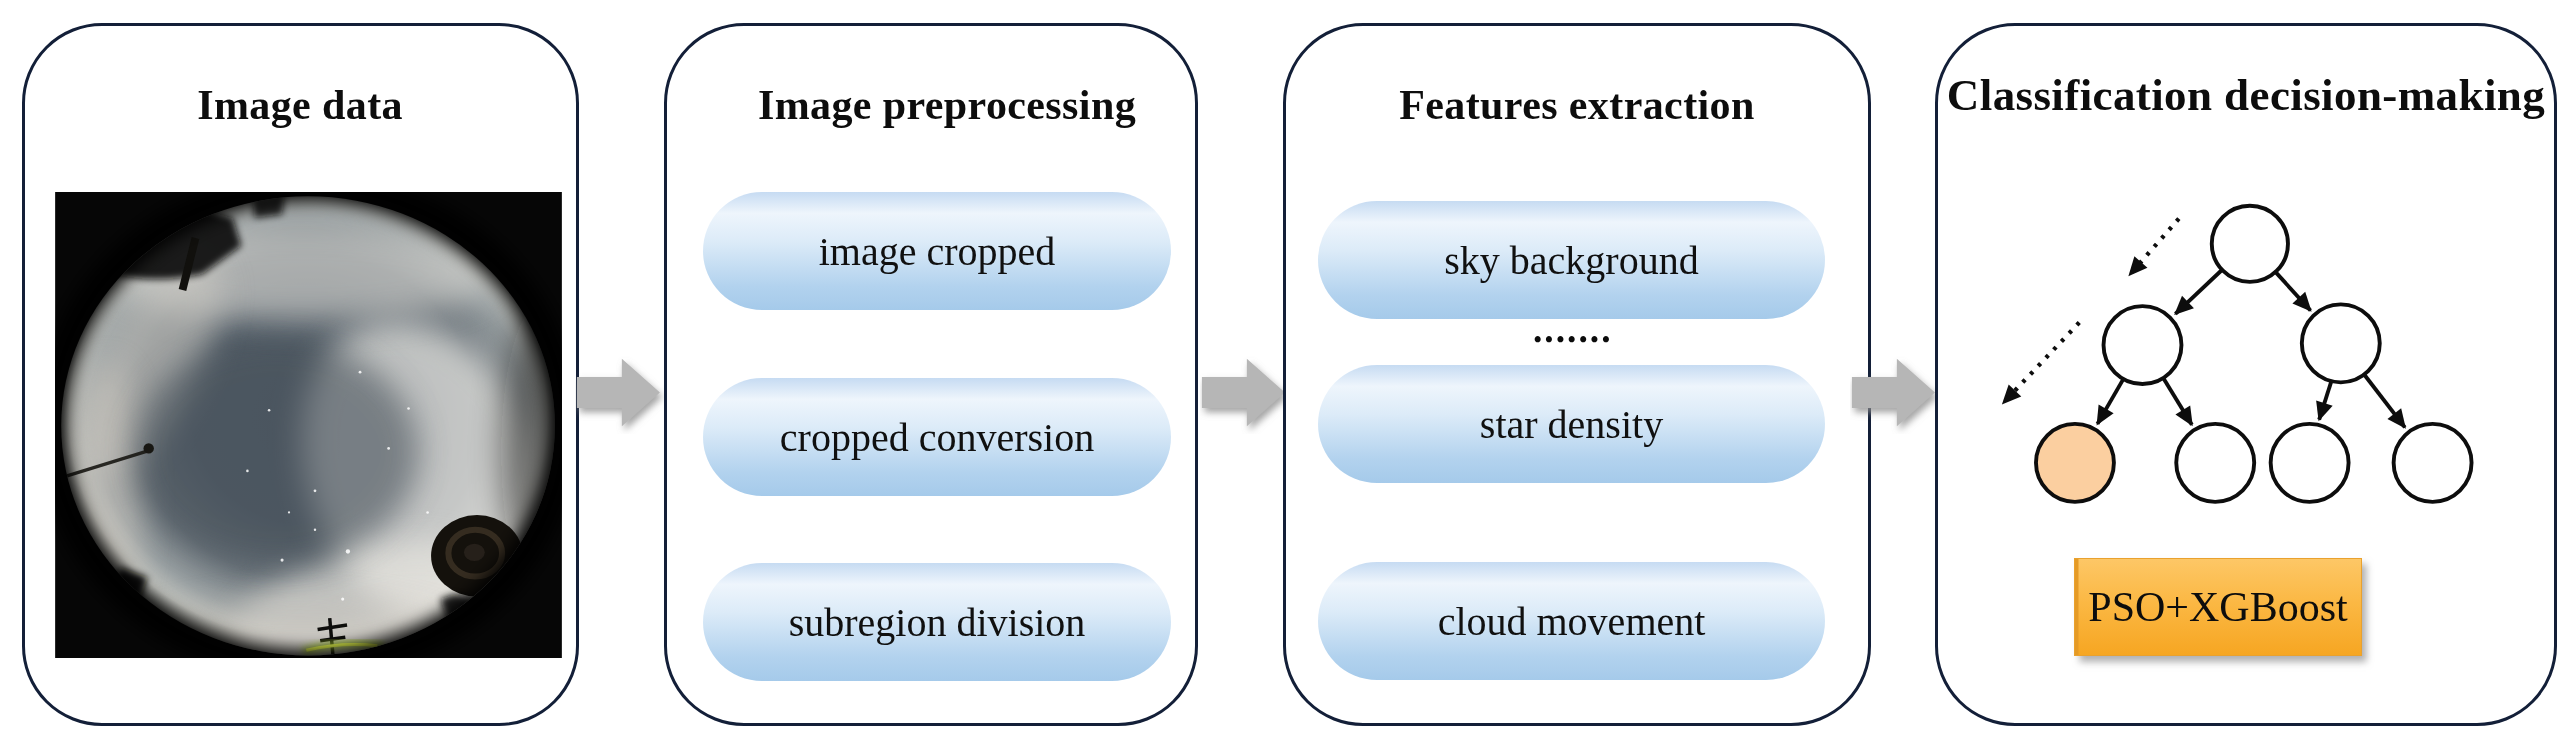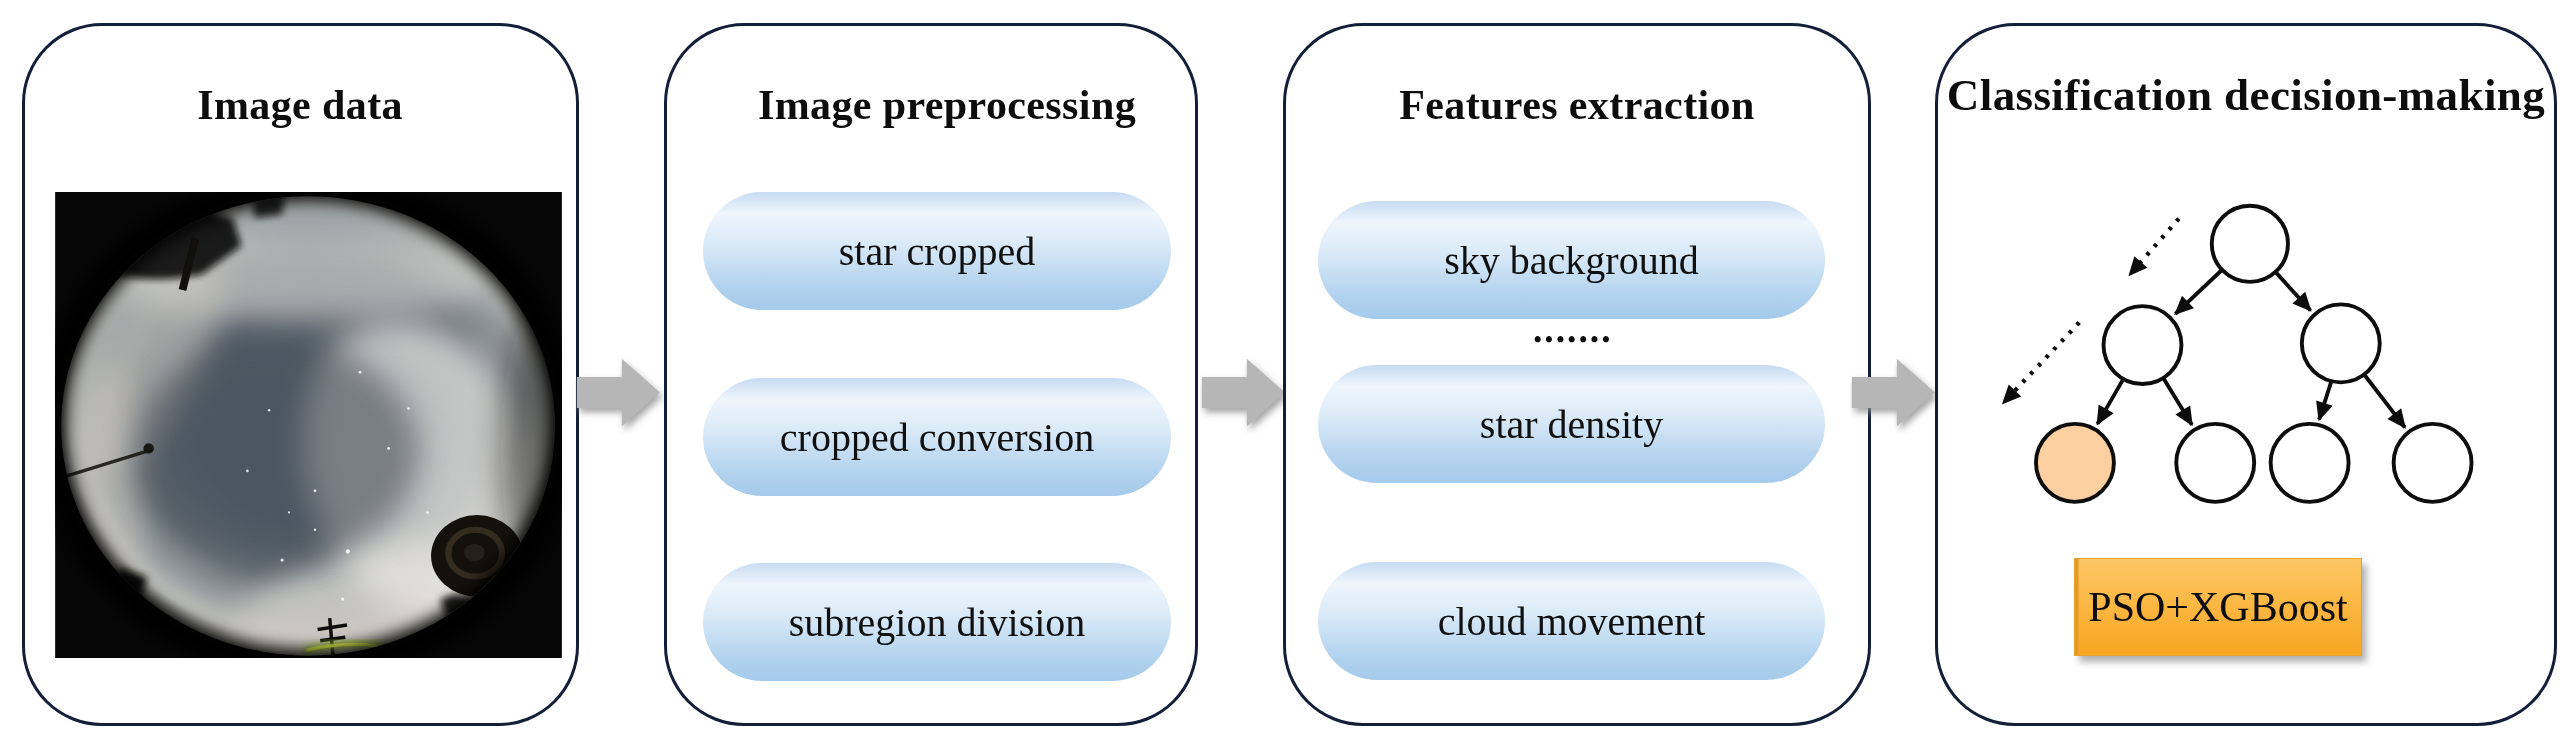--- a/index.html
+++ b/index.html
@@ -119,21 +119,21 @@
     <defs>
         <filter id="ash1" x="-40%" y="-40%" width="190%" height="190%">
           <feDropShadow dx="3" dy="5" stdDeviation="4" flood-color="#8d8d8d" flood-opacity="0.8"></feDropShadow>
         </filter>
       </defs>
     <polygon points="2,30 54,30 54,9 98,48 54,87 54,66 2,66" fill="#b6b6b6" filter="url(#ash1)"></polygon>
   </svg>
 
   <div class="panel" style="left:664px;width:534px;padding-left:32px;">
     <div class="panel-title">Image preprocessing</div>
-    <div class="pill" style="left:36px;top:166px;width:468px;">star cropped</div>
+    <div class="pill" style="left:36px;top:166px;width:468px;">image cropped</div>
     <div class="pill" style="left:36px;top:352px;width:468px;">cropped conversion</div>
     <div class="pill" style="left:36px;top:537px;width:468px;">subregion division</div>
   </div>
 
   <svg class="flow-arrow" style="left:1200px;" viewBox="0 0 106 96">
     <defs>
         <filter id="ash2" x="-40%" y="-40%" width="190%" height="190%">
           <feDropShadow dx="3" dy="5" stdDeviation="4" flood-color="#8d8d8d" flood-opacity="0.8"></feDropShadow>
         </filter>
       </defs>

